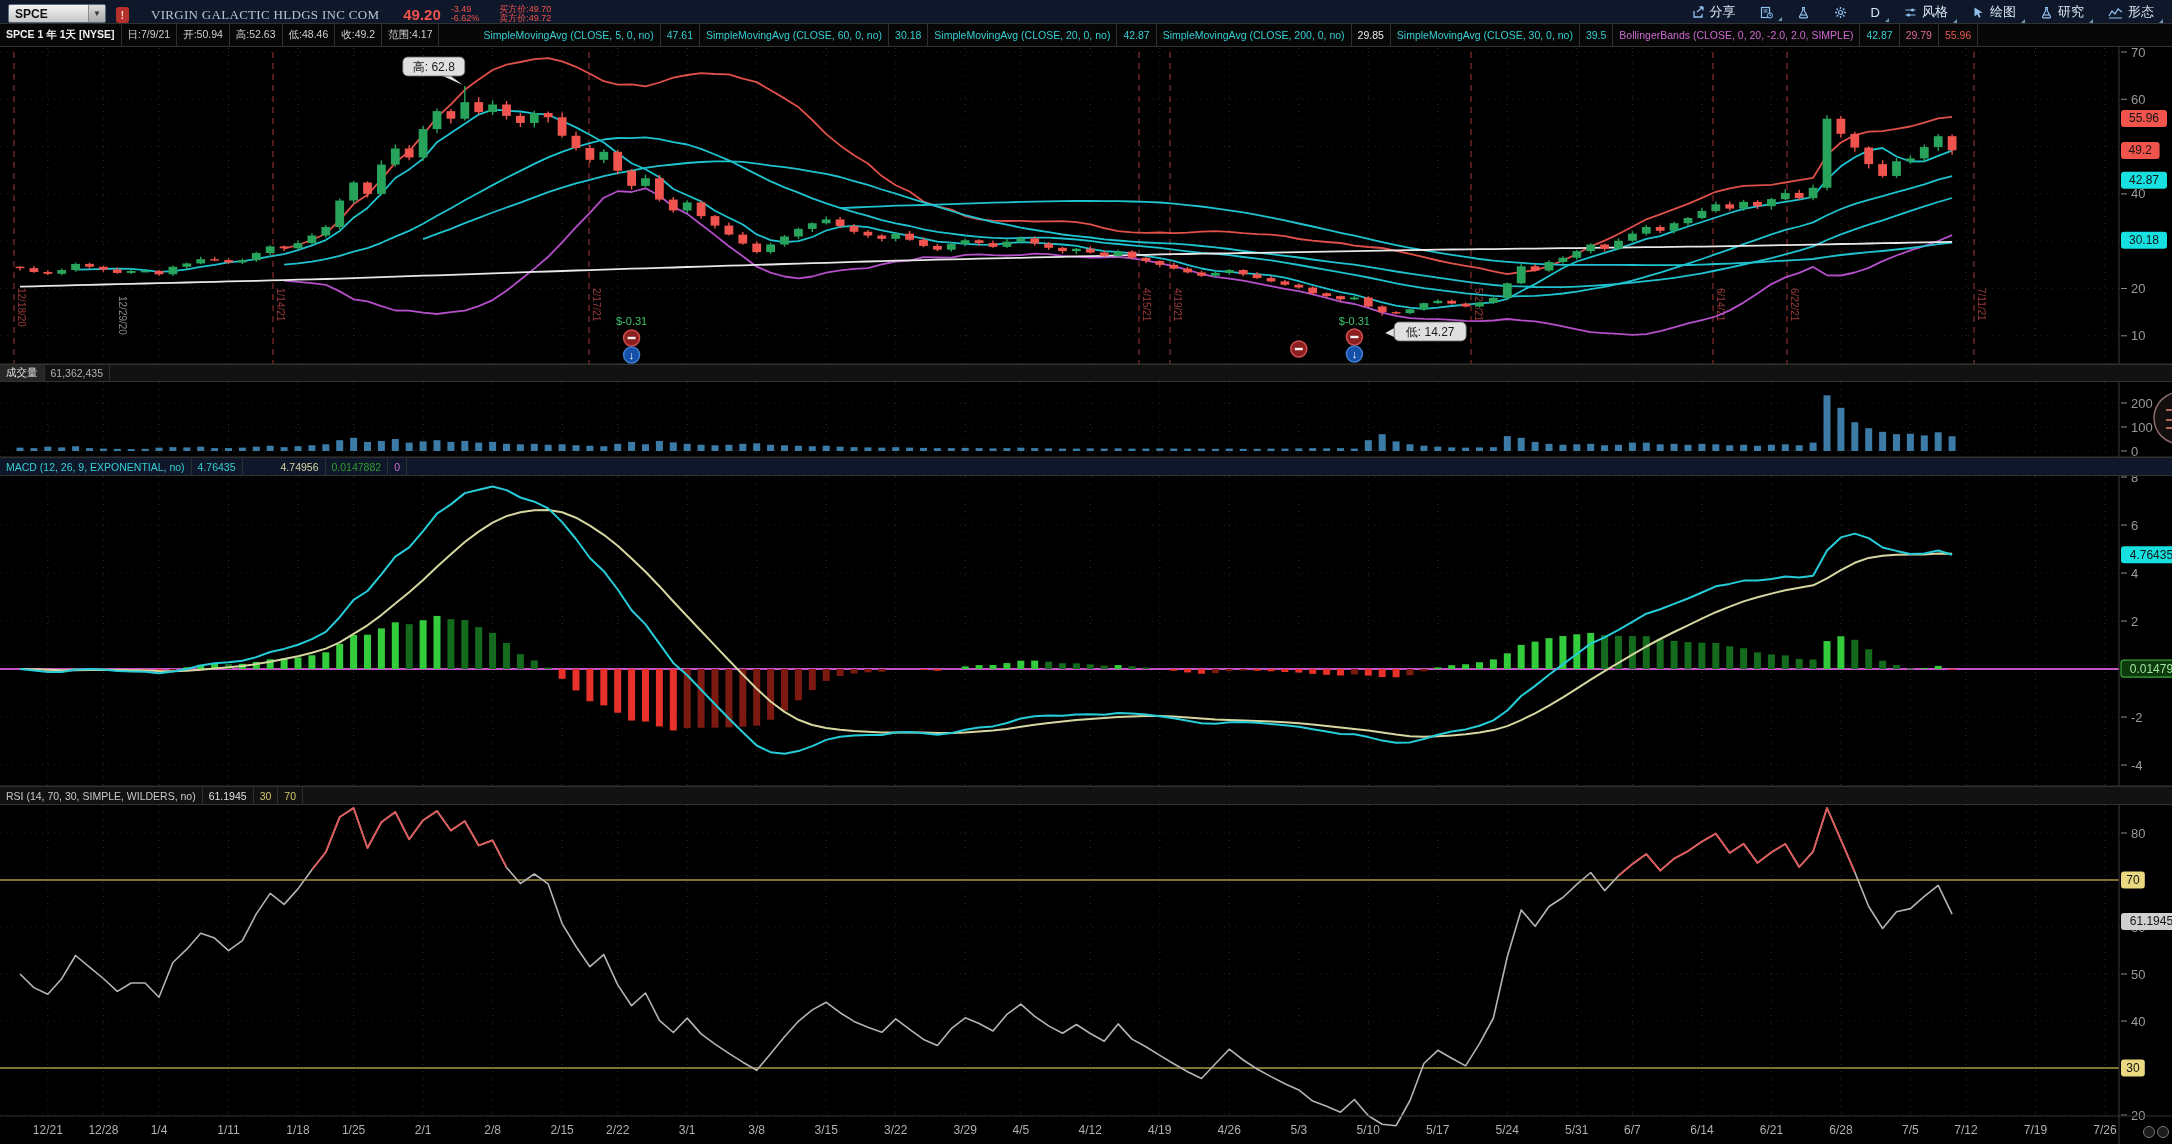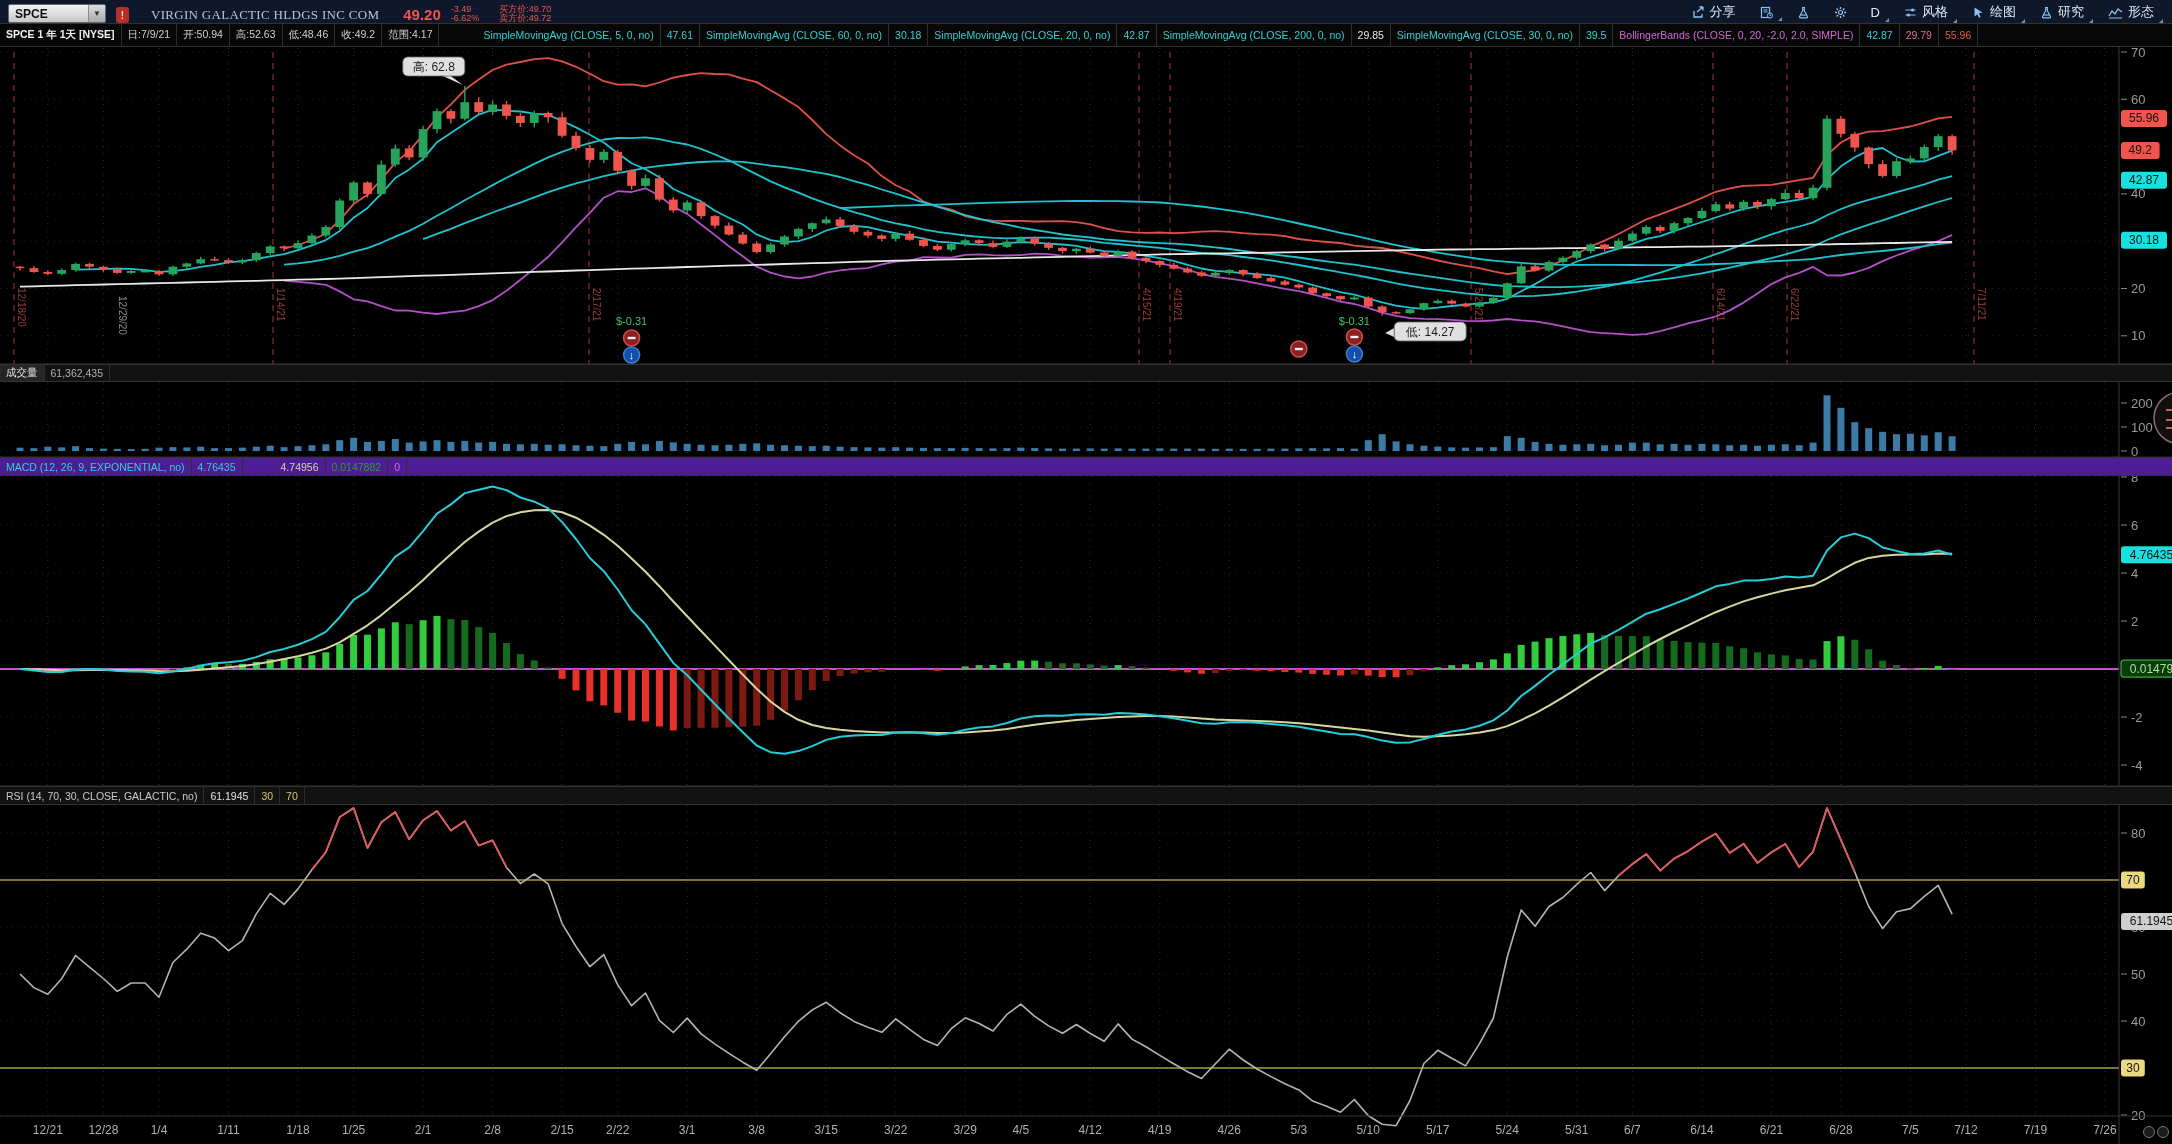--- a/index.html
+++ b/index.html
@@ -26,21 +26,21 @@
   .tbtn .ticon{display:flex;align-items:center;color:#8fc1ef;}
   .tbtn .crt{position:absolute;right:1px;bottom:0;width:0;height:0;border-left:4px solid transparent;
         border-bottom:4px solid #7396b4;}
   
   .hrow{position:absolute;left:0;width:2172px;display:flex;align-items:stretch;box-sizing:border-box;
         background:#070707;border-top:1px solid #323232;border-bottom:1px solid #323232;z-index:5;}
   .hcell{display:flex;align-items:center;padding:0 6px;border-right:1px solid #2e2e2e;
         white-space:nowrap;font-size:10.5px;}
   #hdr{top:23px;height:24px;}
   #vrow{top:364px;height:18px;background:#121212;}
-  #mrow{top:457px;height:19px;background:#4c1d95;}
+  #mrow{top:457px;height:19px;background:#0f172a;}
   #rrow{top:786px;height:19px;background:#121212;}
   .raised{background:#262626;}
 </style>
 </head>
 <body>
 
 <div id="app">
   <svg id="sv" width="2172" height="1144" style="position:absolute;left:0;top:0;">
       <g>
         <line x1="47.8" y1="41" x2="47.8" y2="364" stroke="#303030" stroke-width="1" stroke-dasharray="1,6"></line>
@@ -1050,18 +1050,18 @@
       <div class="hcell" style="color: rgb(176, 176, 176);">61,362,435</div>
     </div>
   <div class="hrow" id="mrow">
       <div class="hcell" style="color: rgb(53, 207, 212);">MACD (12, 26, 9, EXPONENTIAL, no)</div>
       <div class="hcell" style="color: rgb(53, 207, 212);">4.76435</div>
       <div class="hcell" style="color: rgb(214, 214, 160); margin-left: 32px;">4.74956</div>
       <div class="hcell" style="color: rgb(46, 158, 46);">0.0147882</div>
       <div class="hcell" style="color: rgb(207, 106, 212);">0</div>
     </div>
   <div class="hrow" id="rrow">
-      <div class="hcell" style="color: rgb(200, 200, 200);">RSI (14, 70, 30, CLOSE, GALACTIC, no)</div>
+      <div class="hcell" style="color: rgb(200, 200, 200);">RSI (14, 70, 30, SIMPLE, WILDERS, no)</div>
       <div class="hcell" style="color: rgb(224, 224, 224);">61.1945</div>
       <div class="hcell" style="color: rgb(214, 198, 106);">30</div>
       <div class="hcell" style="color: rgb(214, 198, 106);">70</div>
     </div>
 </div>
 
 </body></html>

